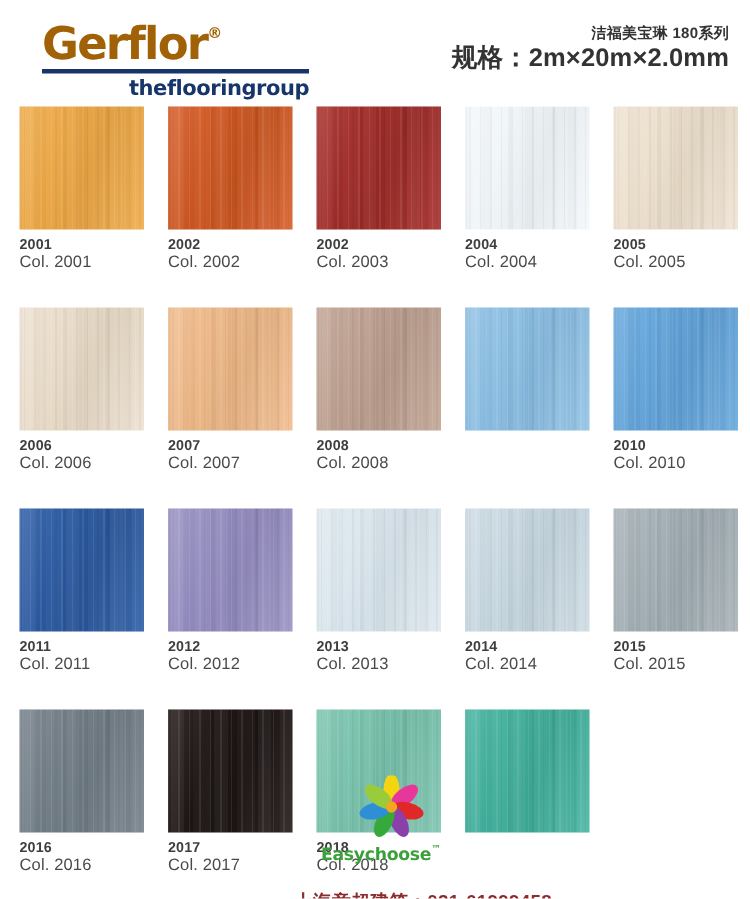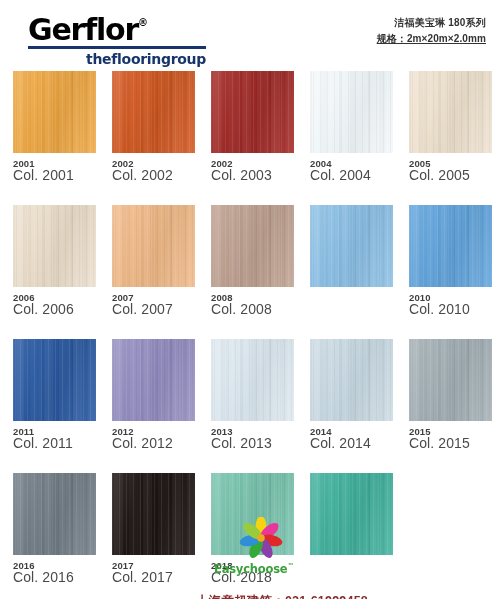--- a/index.html
+++ b/index.html
@@ -24,21 +24,21 @@
     position: absolute;
     left: 28px;
     top: 8px;
     width: 190px;
   }
   .brand-word {
     font-family: "DejaVu Sans", sans-serif;
     font-size: 30px;
     font-weight: bold;
     letter-spacing: -1.2px;
-    color: #000000;
+    color: #a16207;
     line-height: 30px;
     display: block;
   }
   .brand-word .reg {
     font-size: 10px;
     vertical-align: 14px;
     letter-spacing: 0;
   }
   .brand-rule {
     margin-top: 1px;
@@ -64,25 +64,24 @@
     text-align: right;
     color: #333333;
   }
   .header-title {
     font-size: 10px;
     font-weight: bold;
     line-height: 17px;
     letter-spacing: 0.2px;
   }
   .header-spec {
-    font-size: 10px;
+    font-size: 17px;
     font-weight: bold;
     line-height: 16px;
     letter-spacing: 0.1px;
-    text-decoration: underline;
   }
 
   
   .grid {
     position: absolute;
     top: 71px;
     left: 13px;
     width: 480px;
     display: grid;
     grid-template-columns: repeat(5, 83px);
@@ -132,21 +131,21 @@
   }
   .labels { padding-top: 5px; }
   .code {
     font-size: 9.5px;
     font-weight: bold;
     color: #3e3e3e;
     line-height: 11px;
     letter-spacing: 0.1px;
   }
   .colname {
-    font-size: 14px;
+    font-size: 11px;
     color: #4a4a4a;
     line-height: 12px;
     letter-spacing: 0.1px;
   }
 
   
   .footer {
     position: absolute;
     left: 0;
     bottom: 6px;

